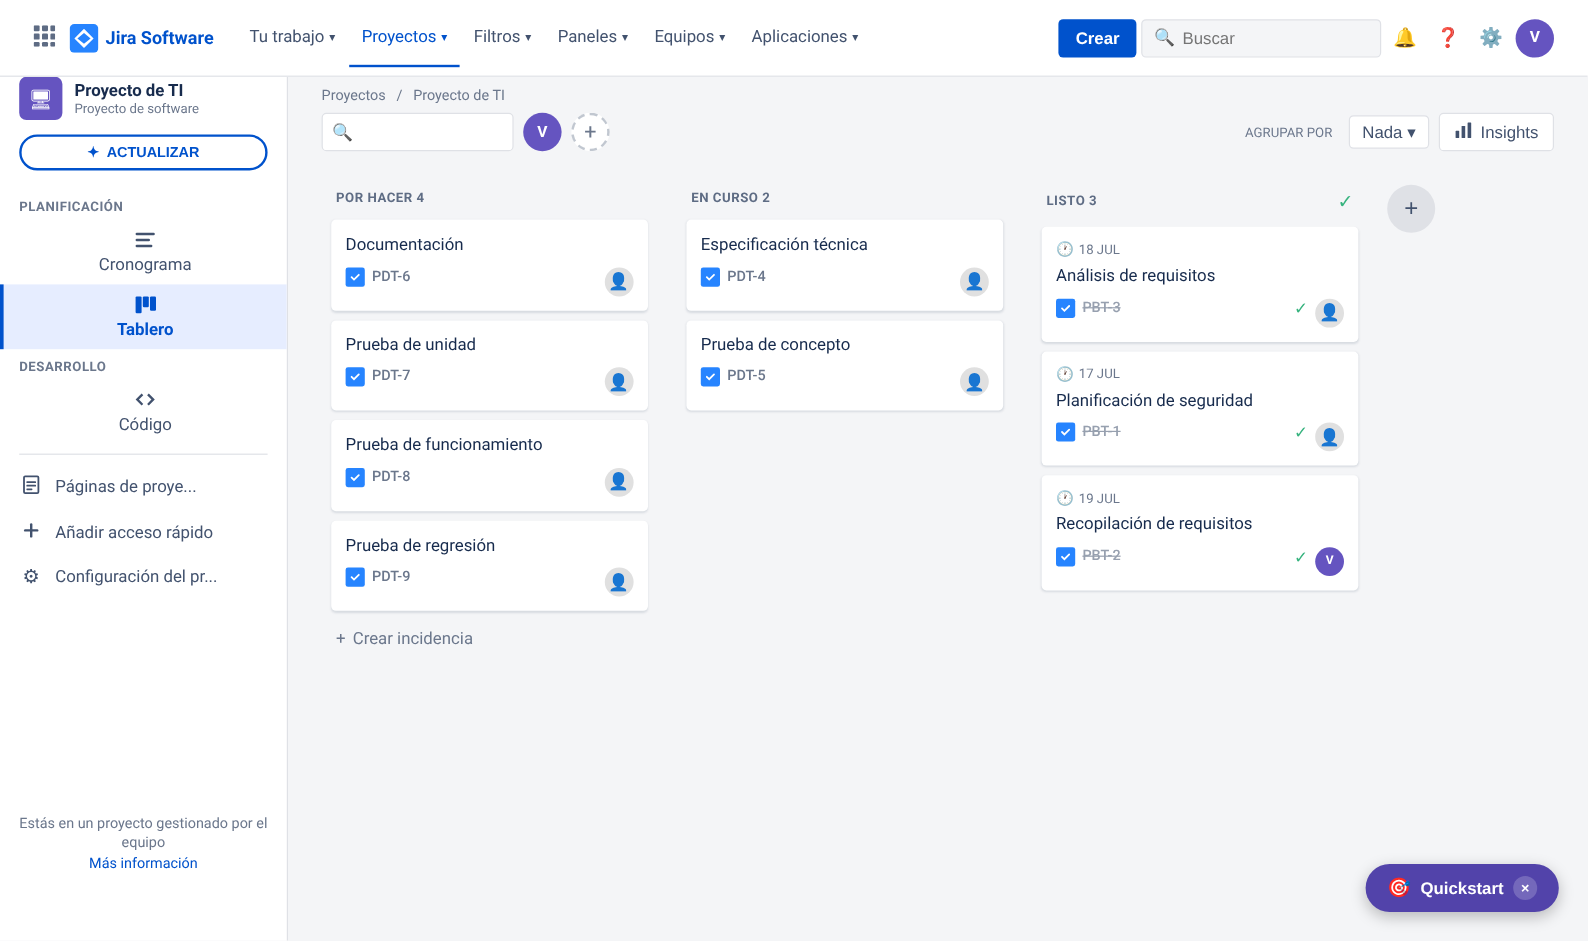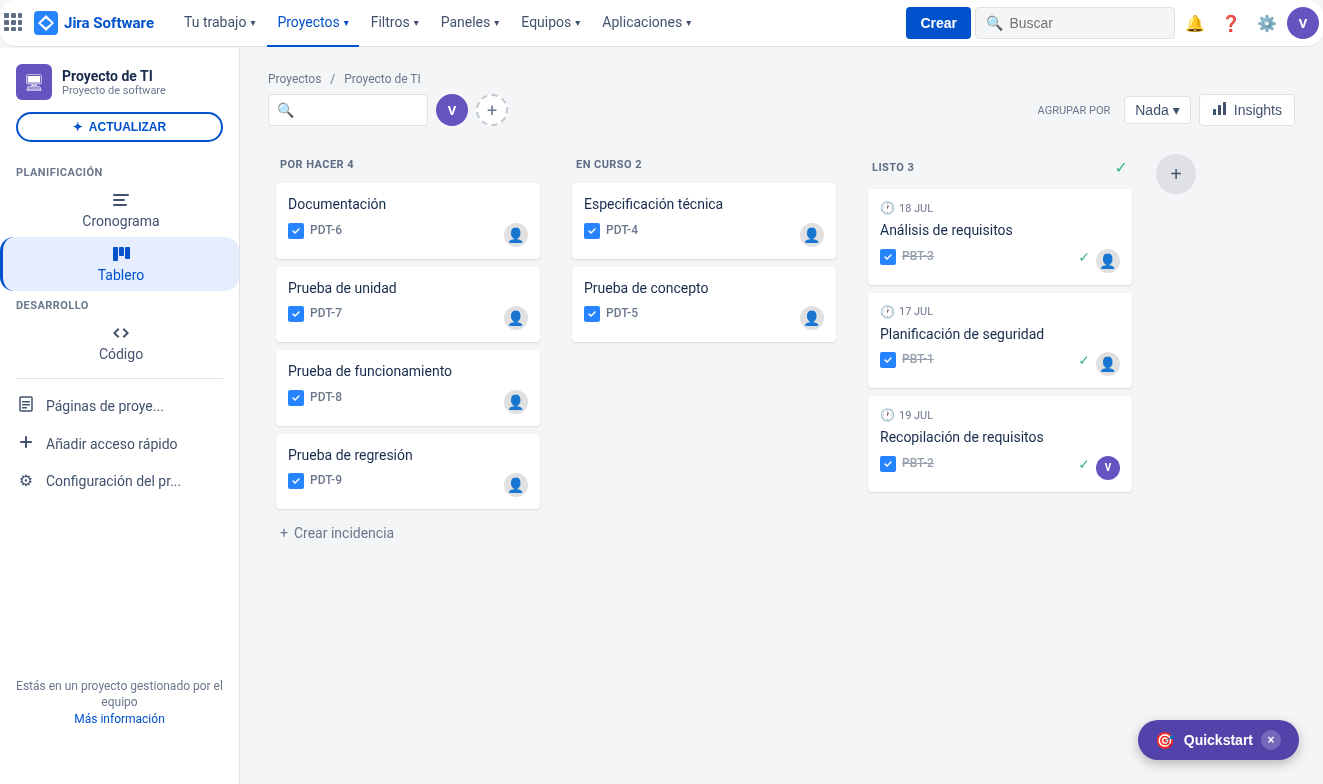--- a/index.html
+++ b/index.html
@@ -1,22 +1,22 @@
 <!DOCTYPE html>
 <html><head>
   <meta charset="utf-8">
   <style>
     * { box-sizing: border-box; margin: 0; padding: 0; }
     body { font-family: -apple-system, BlinkMacSystemFont, 'Segoe UI', Roboto, sans-serif; font-size: 14px; background: #f4f5f7; color: #172b4d; }
 
     
     .topnav {
-      display: flex; align-items: center; background: #fff; height: 47px;
-      padding: 0 4px; border-bottom: 1px solid #dfe1e6; position: fixed;
-      top: 0; left: 0; right: 0; z-index: 100; gap: 4px; border-radius: 16px;
+      display: flex; align-items: center; background: #fff; height: 64px;
+      padding: 0 28px; border-bottom: 1px solid #dfe1e6; position: fixed;
+      top: 0; left: 0; right: 0; z-index: 100; gap: 4px;
     }
     .topnav-grid-icon { color: #5e6c84; margin-right: 8px; cursor: pointer; }
     .topnav-logo { display: flex; align-items: center; gap: 6px; margin-right: 16px; color: #0052cc; font-weight: 700; font-size: 15px; }
     .topnav-logo svg { width: 24px; height: 24px; }
     .topnav-nav { display: flex; gap: 2px; }
     .topnav-nav-item {
       padding: 0 10px; height: 48px; display: flex; align-items: center;
       gap: 4px; color: #42526e; font-size: 14px; cursor: pointer; border-bottom: 2px solid transparent;
     }
     .topnav-nav-item.active { color: #0052cc; border-bottom: 2px solid #0052cc; }
@@ -65,21 +65,21 @@
       justify-content: center;
     }
     .sidebar-section-label {
       font-size: 11px; font-weight: 700; color: #6b778c; padding: 8px 16px 4px;
       text-transform: uppercase; letter-spacing: 0.04em;
     }
     .sidebar-item {
       display: flex; align-items: center; padding: 8px 16px;
       color: #42526e; cursor: pointer; font-size: 14px; border-left: 3px solid transparent; flex-direction: column;
     }
-    .sidebar-item.active { background: #e6edff; color: #0052cc; border-left: 3px solid #0052cc; font-weight: 400; border-radius: 14px; }
+    .sidebar-item.active { background: #e6edff; color: #0052cc; border-left: 3px solid #0052cc; font-weight: 700; }
     .sidebar-item .icon { font-size: 16px; width: 20px; text-align: center; }
     .sidebar-divider { height: 1px; background: #dfe1e6; margin: 8px 16px; }
     .sidebar-item-plain {
       display: flex; align-items: center; gap: 10px; padding: 8px 16px;
       color: #42526e; cursor: pointer; font-size: 14px;
     }
     .sidebar-item-plain .icon { font-size: 16px; width: 20px; text-align: center; }
     .sidebar-bottom {
       margin-top: auto; padding: 16px; font-size: 12px; color: #6b778c; text-align: center; line-height: 1.4;
     }

